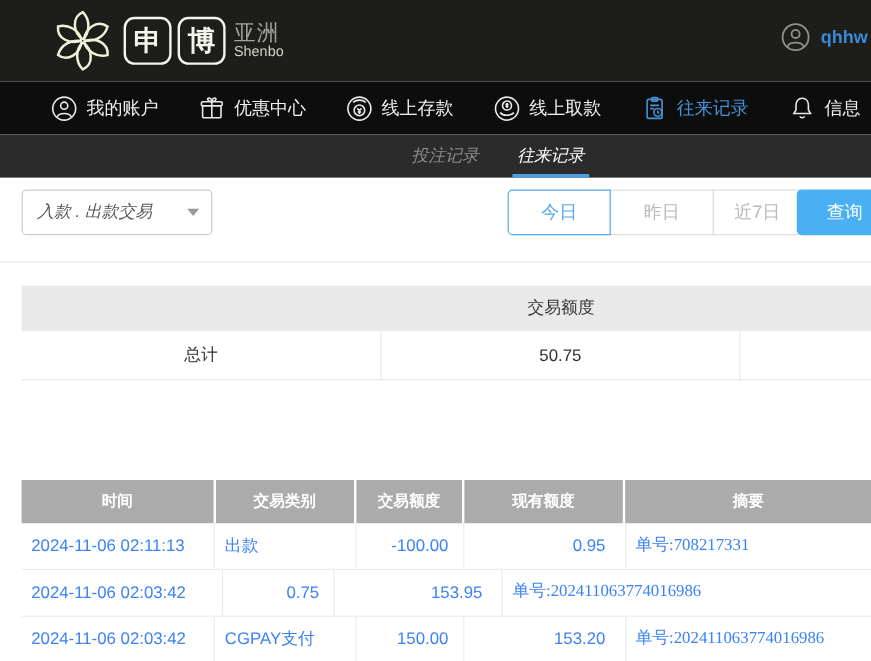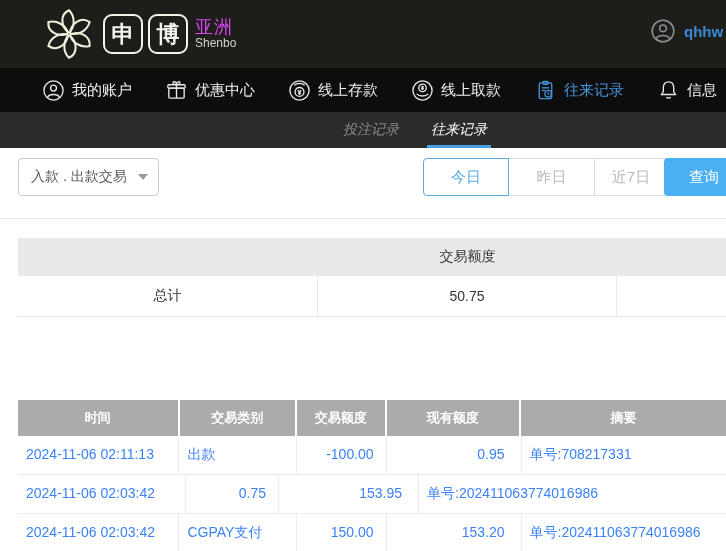--- a/index.html
+++ b/index.html
@@ -7,21 +7,21 @@
        font-family:"Liberation Sans","DejaVu Sans",sans-serif;}
 
   
   .topbar{position:absolute;left:0;top:0;width:726px;height:68px;background:#1d1d1a;}
   .brand{position:absolute;left:40px;top:5px;display:flex;align-items:center;cursor:pointer;}
   .flower{width:58px;height:58px;}
   .logo-box{width:36px;height:36px;border:2px solid #f4f4ec;border-radius:9px;color:#f4f4ec;
             font-size:23px;font-weight:bold;display:flex;align-items:center;justify-content:center;
             margin-left:5px;}
   .brand-text{margin-left:7px;line-height:1.05;}
-  .brand-region{color:#d946ef;font-size:18px;letter-spacing:1px;}
+  .brand-region{color:#a3a3a3;font-size:18px;letter-spacing:1px;}
   .brand-sub{color:#d3d3c8;font-size:12px;}
   .account{position:absolute;left:650px;top:18px;display:flex;align-items:center;gap:8px;cursor:pointer;}
   .account span{color:#3b8ad8;font-size:15px;font-weight:bold;white-space:nowrap;}
 
   
   .mainnav{position:absolute;left:0;top:68px;width:726px;height:44px;background:#0d0d0d;
            display:flex;align-items:center;padding-left:42px;column-gap:33px;box-sizing:border-box;}
   .nav-item{display:flex;align-items:center;gap:7px;color:#f0f0f0;font-size:15px;
             cursor:pointer;white-space:nowrap;flex:0 0 auto;}
   .nav-item svg{stroke:#e9e9e9;}
@@ -31,23 +31,23 @@
   
   .subnav{position:absolute;left:0;top:112px;width:726px;height:36px;background:#2b2b2b;font-style:italic;}
   .tabs{position:absolute;left:343px;top:0;height:36px;display:flex;column-gap:32px;}
   .tab{position:relative;height:36px;display:flex;align-items:center;color:#8b8b8b;
        font-size:14px;cursor:pointer;white-space:nowrap;}
   .tab.active{color:#fff;}
   .tab .underline{position:absolute;left:-4px;right:-4px;bottom:0;height:3px;background:#4aa0e2;}
 
   
   .filters{position:absolute;left:0;top:158px;width:726px;height:38px;}
-  .select{position:absolute;left:18px;top:0;width:141px;height:38px;border:1px solid #ccc;
+  .select{position:absolute;left:18px;top:0;width:159px;height:38px;border:1px solid #ccc;
           border-radius:4px;box-sizing:border-box;display:flex;align-items:center;
-          padding:0 10px 0 12px;color:#555;font-size:14px;cursor:pointer;background:#fff;}
+          padding:0 10px 0 12px;color:#555;font-size:14px;cursor:pointer;background:#fff;font-style:italic;}
   .select .lbl{flex:1;white-space:nowrap;}
   .caret{width:0;height:0;border-left:5px solid transparent;border-right:5px solid transparent;
          border-top:6px solid #9a9a9a;}
   .dateinput{position:absolute;left:182px;top:0;width:230px;height:38px;border:1px solid #ccc;
              border-radius:4px;box-sizing:border-box;display:flex;align-items:center;gap:8px;
              padding:0 8px 0 10px;color:#a9a9a9;font-size:15px;cursor:pointer;background:#fff;white-space:nowrap;}
   .quickgroup{position:absolute;left:423px;top:0;height:38px;display:flex;}
   .qbtn{height:38px;box-sizing:border-box;border:1px solid #ddd;background:#fff;color:#b9b9b9;
         font-size:15px;display:flex;align-items:center;justify-content:center;cursor:pointer;
         margin-left:-1px;position:relative;font-family:inherit;}
@@ -83,21 +83,21 @@
   .td.c4{border-right:none;}
   .c0{width:168px;}
   .c1{width:122px;}
   .c2{width:93px;}
   .c3{width:140px;}
   .c4{width:213px;}
   .td.c0{padding-left:8px;}
   .td.c1{padding:2px 6px 2px 8px;}
   .td.c2{justify-content:flex-end;padding-right:12px;}
   .td.c3{justify-content:flex-end;padding-right:16px;}
-  .td.c4{padding-left:8px;}
+  .td.c4{padding-left:8px;font-family:Liberation Serif, serif;}
   svg{display:block;}
 </style>
 </head>
 <body>
 
 <div class="app">
 
   <div class="topbar">
     <div class="brand">
       <svg class="flower" viewBox="0 0 56 56" fill="none" stroke="#eef0da" stroke-width="2">

